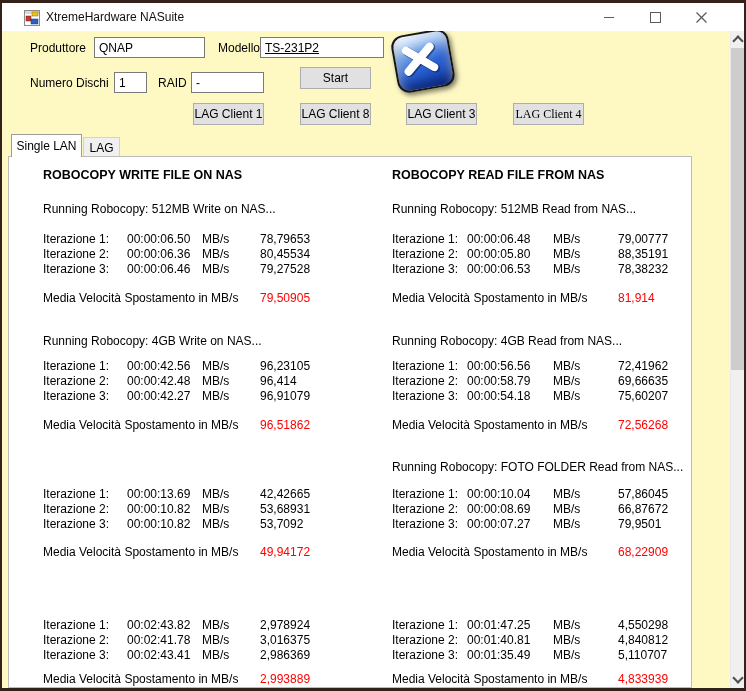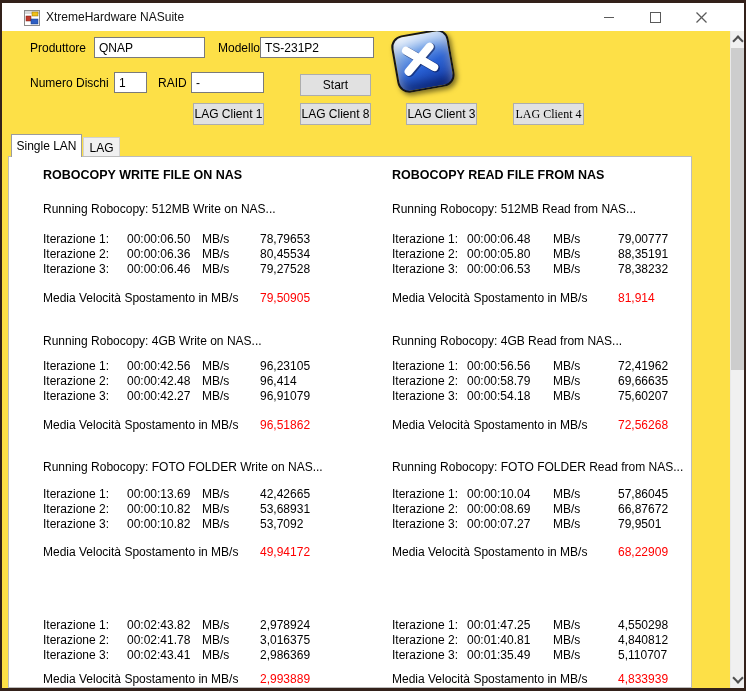--- a/index.html
+++ b/index.html
@@ -1,17 +1,17 @@
 <!DOCTYPE html>
 <html><head>
 <meta charset="utf-8">
 <style>
   html,body{margin:0;padding:0;}
   body{font-family:"Liberation Sans",sans-serif;background:#555;}
-  #screen{position:relative;width:746px;height:691px;background:#fde047;overflow:hidden;}
+  #screen{position:relative;width:746px;height:691px;background:#fef9c3;overflow:hidden;}
   .edge{position:absolute;background:#33211a;z-index:50;}
   #edge-top{left:0;top:0;width:746px;height:3px;}
   #edge-bottom{left:0;top:688px;width:746px;height:3px;}
   #edge-left{left:0;top:0;width:2px;height:691px;}
   #edge-right{left:744px;top:0;width:2px;height:691px;}
 
   
   #titlebar{position:absolute;left:2px;top:3px;width:742px;height:28px;background:#ffffff;z-index:10;}
   #app-title{position:absolute;left:44px;top:7px;font-size:12px;color:#111;white-space:nowrap;}
   #app-icon{position:absolute;left:22px;top:7px;width:16px;height:16px;}
@@ -92,27 +92,27 @@
       <svg width="11" height="11" viewBox="0 0 11 11">
         <line x1="0.5" y1="0.5" x2="10.5" y2="10.5" stroke="#5a5a5a" stroke-width="1.2"></line>
         <line x1="10.5" y1="0.5" x2="0.5" y2="10.5" stroke="#5a5a5a" stroke-width="1.2"></line>
       </svg>
     </div>
   </div>
 
   <span class="lbl" style="left:30px;top:41px;">Produttore</span>
   <input class="input" style="left: 94px; top: 37px; width: 111px;" value="QNAP">
   <span class="lbl" style="left:218px;top:41px;">Modello</span>
-  <input class="input" style="left: 260px; top: 37px; width: 114px;" value="TS-231P2">
+  <input class="input" style="left: 260px; top: 37px; width: 124px; text-decoration: underline;" value="TS-231P2">
 
   <span class="lbl" style="left:30px;top:76px;">Numero Dischi</span>
   <input class="input" style="left: 114px; top: 72px; width: 33px;" value="1">
   <span class="lbl" style="left:158px;top:76px;">RAID</span>
   <input class="input" style="left: 191px; top: 72px; width: 73px;" value="-">
-  <button class="btn" style="left:300px;top:74px;">Start</button>
+  <button class="btn" style="left:300px;top:67px;">Start</button>
 
   <button class="btn" style="left:193px;top:103px;">LAG Client 1</button>
   <button class="btn" style="left:300px;top:103px;">LAG Client 8</button>
   <button class="btn" style="left:406px;top:103px;">LAG Client 3</button>
   <button class="btn" style="left:513px;top:103px;font-family:Liberation Serif, serif;">LAG Client 4</button>
 
   <div id="logo">
     <div id="logo-tile">
       <svg width="50" height="50" viewBox="0 0 50 50">
         <line x1="13" y1="15" x2="38" y2="36" stroke="rgba(10,20,70,0.55)" stroke-width="9" stroke-linecap="round"></line>
@@ -175,23 +175,20 @@
     <span class="l">Iterazione 3:</span>
     <span class="t">00:00:42.27</span>
     <span class="u">MB/s</span>
     <span class="v">96,91079</span>
   </div>
   <div class="row L" style="top:418px;">
     <span class="l">Media Velocità Spostamento in MB/s</span>
     <span class="v red">96,51862</span>
   </div>
 
-  <div class="row L" style="top:460px;">
-      <span class="l">Running Robocopy: FOTO FOLDER Write on NAS...</span>
-    </div>
   <div class="row L" style="top:487px;">
     <span class="l">Iterazione 1:</span>
     <span class="t">00:00:13.69</span>
     <span class="u">MB/s</span>
     <span class="v">42,42665</span>
   </div>
   <div class="row L" style="top:502px;">
     <span class="l">Iterazione 2:</span>
     <span class="t">00:00:10.82</span>
     <span class="u">MB/s</span>

